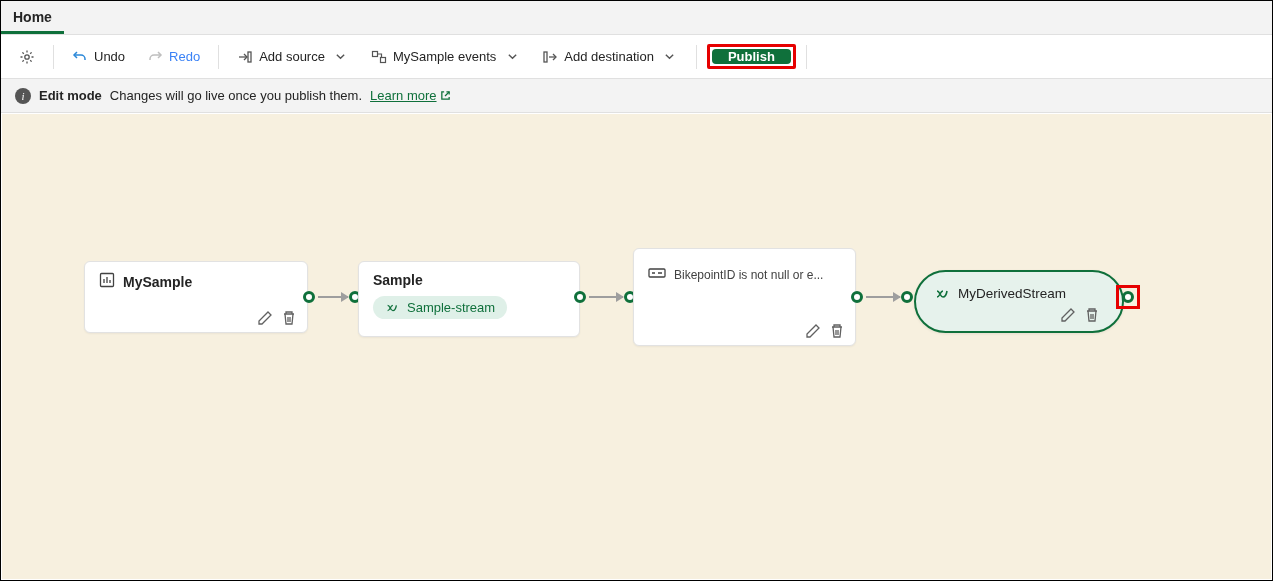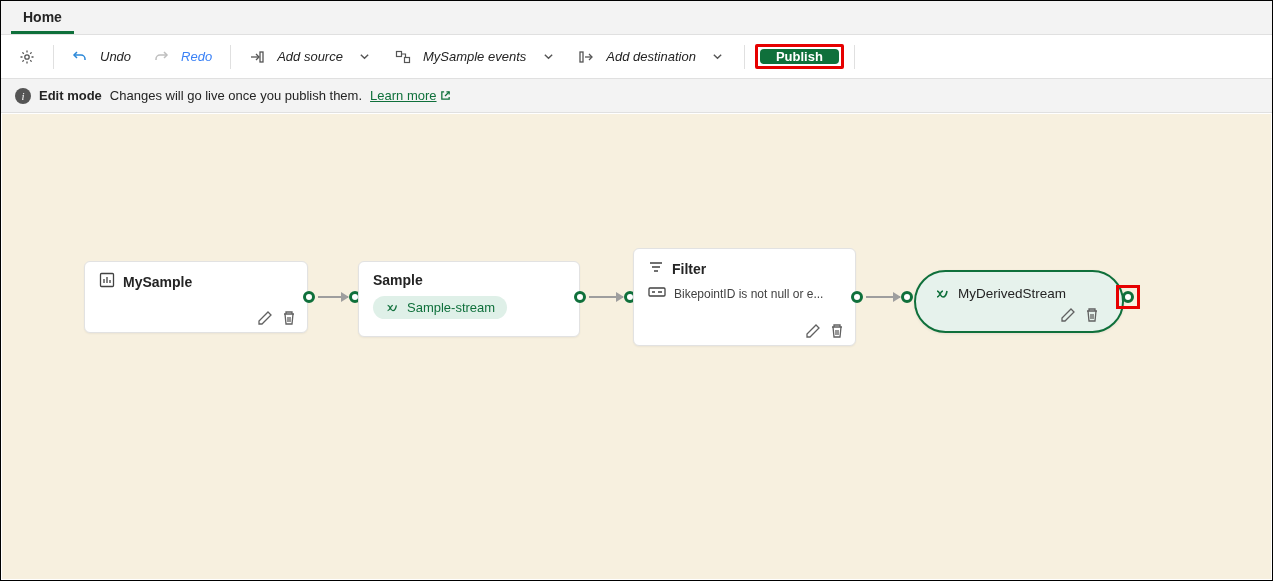--- a/index.html
+++ b/index.html
@@ -15,21 +15,21 @@
     overflow: hidden;
     position: relative;
   }
   
   .tabstrip {
     height: 34px;
     background: #f3f3f3;
     border-bottom: 1px solid #e0e0e0;
     display: flex;
     align-items: flex-end;
-    padding-left: 10px;
+    padding-left: 0;
   }
   .tab {
     padding: 8px 12px 6px;
     font-size: 14px;
     font-weight: 600;
     color: #242424;
     border-bottom: 3px solid #0f703b;
     cursor: pointer;
   }
   
@@ -38,27 +38,26 @@
     background: #fff;
     border-bottom: 1px solid #e0e0e0;
     display: flex;
     align-items: center;
     padding: 0 10px;
     gap: 6px;
   }
   .tb-btn {
     display: flex;
     align-items: center;
-    gap: 12px;
+    gap: 6px;
     padding: 5px 8px;
     border-radius: 4px;
     cursor: pointer;
     color: #242424;
     background: transparent;
-    font-style: italic;
   }
   .tb-btn.disabled { color: #3b82f6; cursor: default; }
   .tb-sep {
     width: 1px;
     height: 24px;
     background: #e0e0e0;
     margin: 0 4px;
   }
   .tb-icon { width: 16px; height: 16px; display:inline-flex; align-items:center; justify-content:center; }
   .chev { margin-left: 2px; }
@@ -321,28 +320,20 @@
         </svg>
       <span>Sample-stream</span>
     </span>
   </div>
   <span class="port" style="left:572px; top:177px;"></span>
 
   <div class="edge" style="left:587px; top:182px; width:34px;"></div>
   <span class="port" style="left:622px; top:177px;"></span>
 
   <div class="node" style="left:631px; top:134px; width:223px; height:98px;">
-    <div class="node-title">
-      <span>
-        <svg viewBox="0 0 16 16" width="16" height="16" fill="none" stroke="#424242" stroke-width="1.6">
-          <path d="M2 4h12M4 8h8M6 12h4"></path>
-        </svg>
-      </span>
-      <span>Filter</span>
-    </div>
     <div class="subrow">
       <span>
         <svg viewBox="0 0 18 12" width="18" height="12" fill="none" stroke="#424242" stroke-width="1.3">
           <rect x="1" y="2" width="16" height="8" rx="1"></rect>
             <path d="M4 6h3M10 6h4"></path>
         </svg>
       </span>
       <span>BikepointID is not null or e...</span>
     </div>
     <div class="node-actions">

